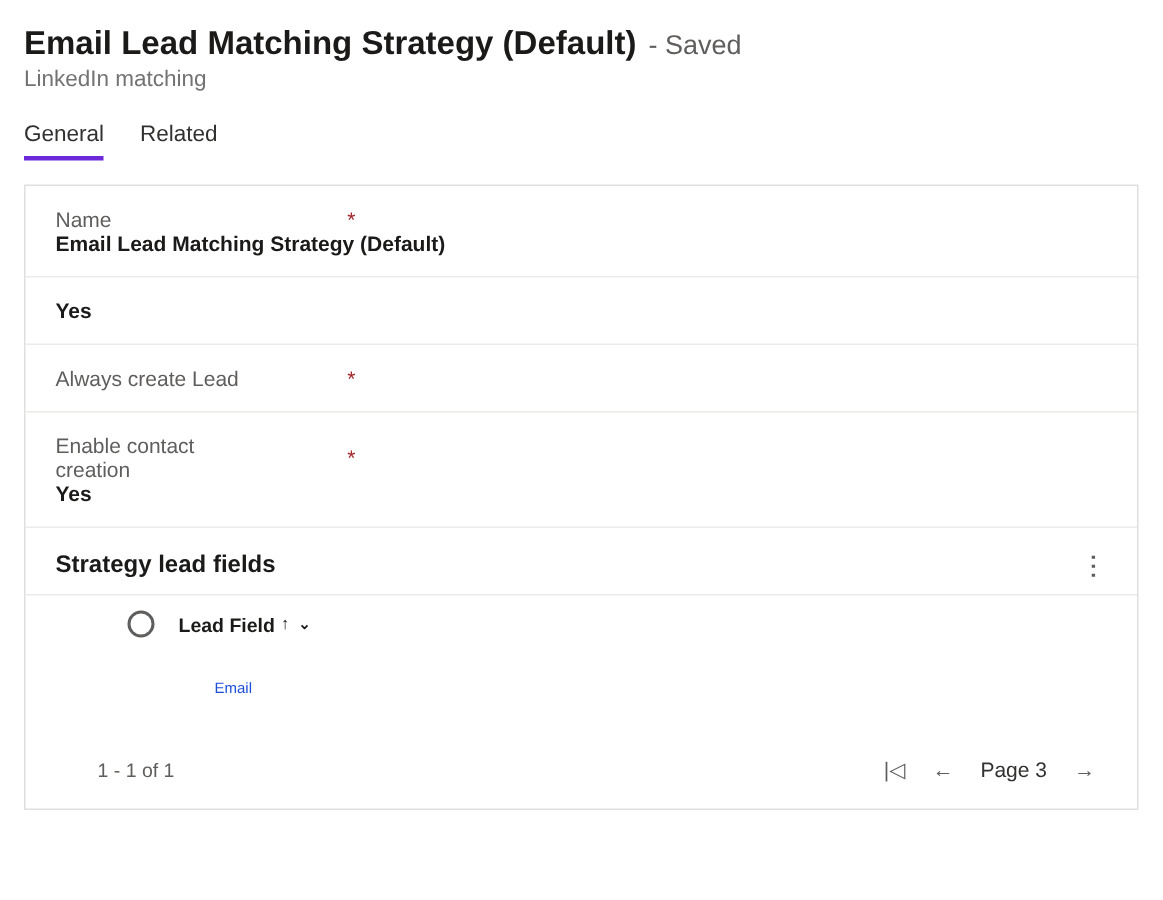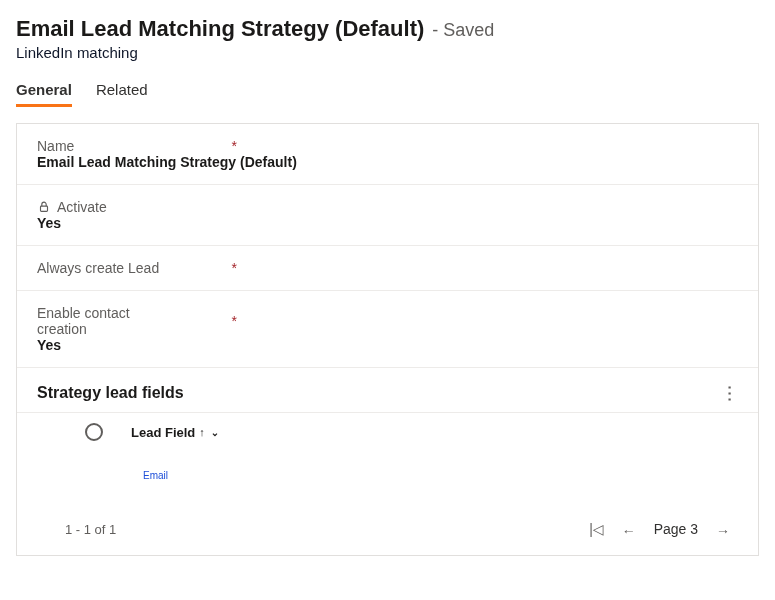--- a/index.html
+++ b/index.html
@@ -21,37 +21,37 @@
       font-size: 22px;
       font-weight: 600;
       color: #1b1a19;
     }
     .save-status {
       font-size: 18px;
       color: #605e5c;
     }
     .subtitle {
       font-size: 15px;
-      color: #0f172a;
+      color: #737373;
       margin-top: 2px;
     }
     .tabs {
       display: flex;
       gap: 24px;
       margin-top: 20px;
     }
     .tab {
       font-size: 15px;
       padding-bottom: 6px;
       cursor: pointer;
       color: #323130;
     }
     .tab.active {
-      font-weight: 700;
-      border-bottom: 3px solid #f97316;
+      font-weight: 400;
+      border-bottom: 3px solid #6d28d9;
     }
     .form-panel {
       border: 1px solid #e1dfdd;
       margin-top: 16px;
       padding: 0;
     }
     .field-row {
       display: flex;
       align-items: flex-start;
       padding: 14px 20px;
@@ -102,21 +102,21 @@
       color: #605e5c;
       cursor: pointer;
       letter-spacing: -1px;
       transform: rotate(90deg);
       line-height: 1;
     }
     .grid-header-row {
       display: flex;
       align-items: center;
       padding: 10px 20px 10px 68px;
-      gap: 28px;
+      gap: 16px;
     }
     .select-circle {
       width: 18px;
       height: 18px;
       border: 2px solid #605e5c;
       border-radius: 50%;
     }
     .col-header {
       display: flex;
       align-items: center;
@@ -186,29 +186,20 @@
 
   <div class="field-row">
     <div class="field-label-cell">
       <span>Name</span>
       <span class="required">*</span>
     </div>
     <div class="field-value-cell">Email Lead Matching Strategy (Default)</div>
   </div>
 
   <div class="field-row">
-    <div class="field-label-cell">
-      <span class="lock-icon">
-        <svg viewBox="0 0 16 16" width="14" height="14" fill="none" stroke="#605e5c" stroke-width="1.3">
-          <rect x="4" y="7" width="8" height="6" rx="1"></rect>
-          <path d="M5.5 7 V5 a2.5 2.5 0 0 1 5 0 V7"></path>
-        </svg>
-      </span>
-      <span>Activate</span>
-    </div>
     <div class="field-value-cell">Yes</div>
   </div>
 
   <div class="field-row">
     <div class="field-label-cell">
       <span>Always create Lead</span>
       <span class="required">*</span>
     </div>
   </div>
 

